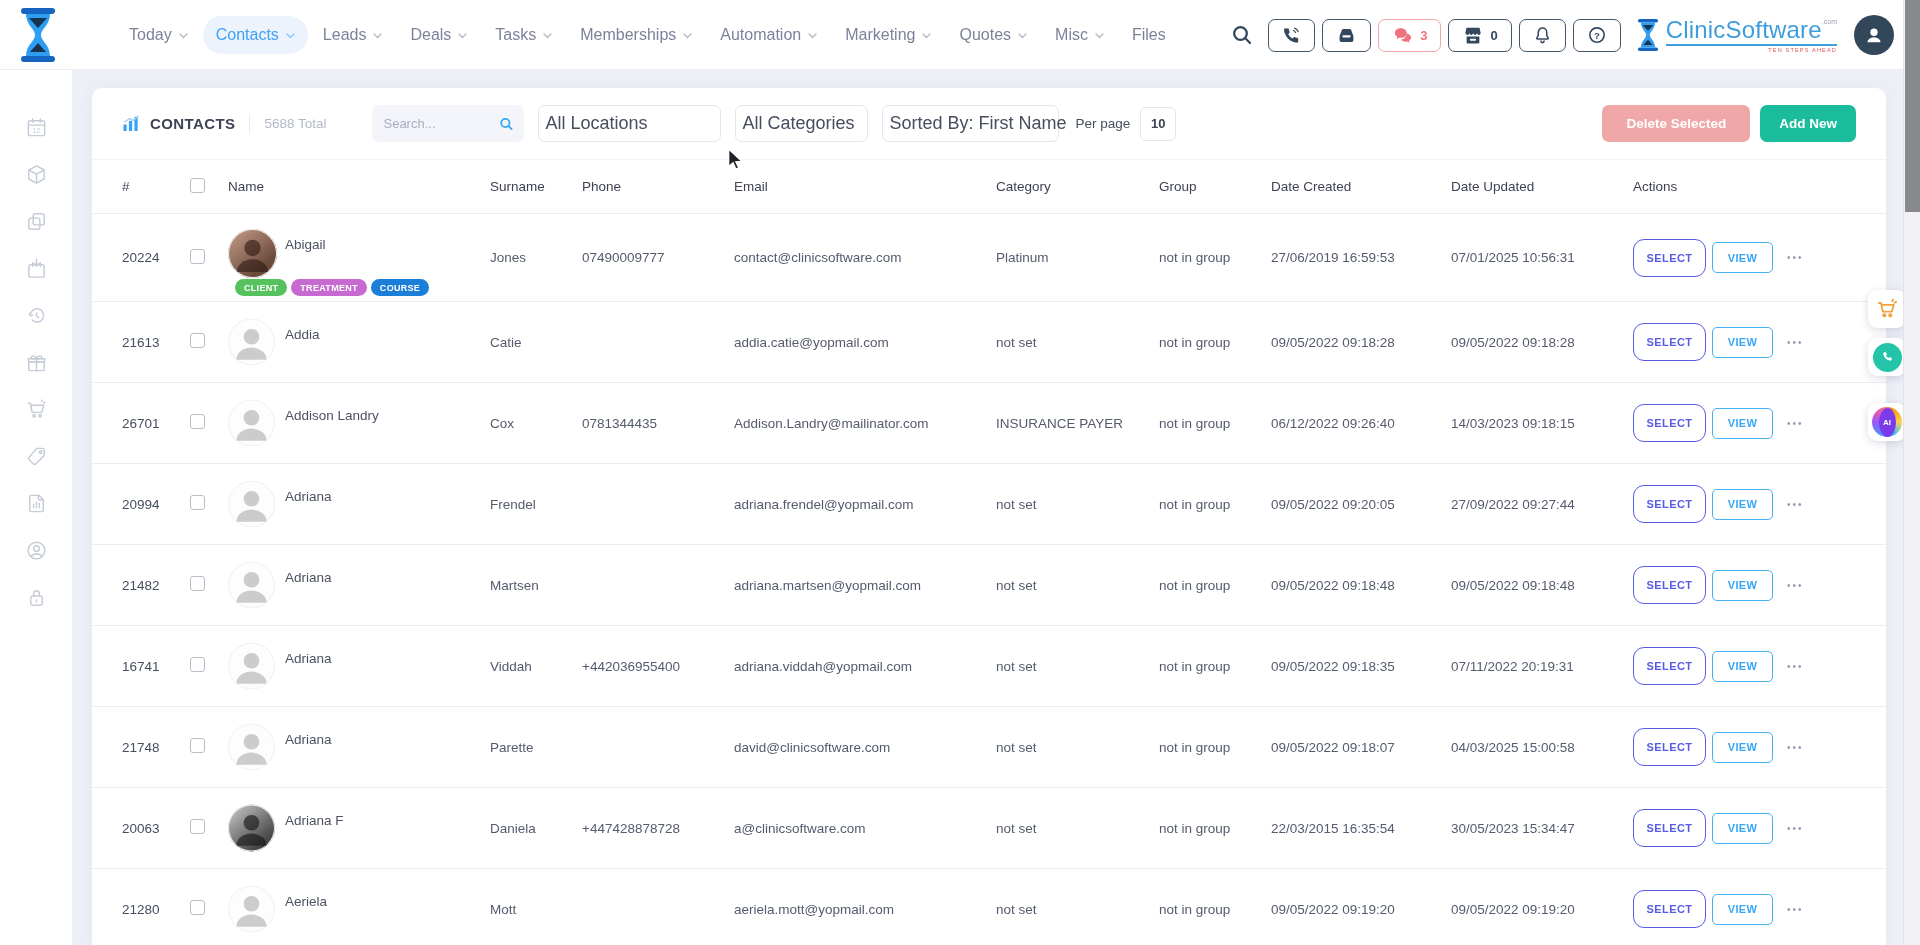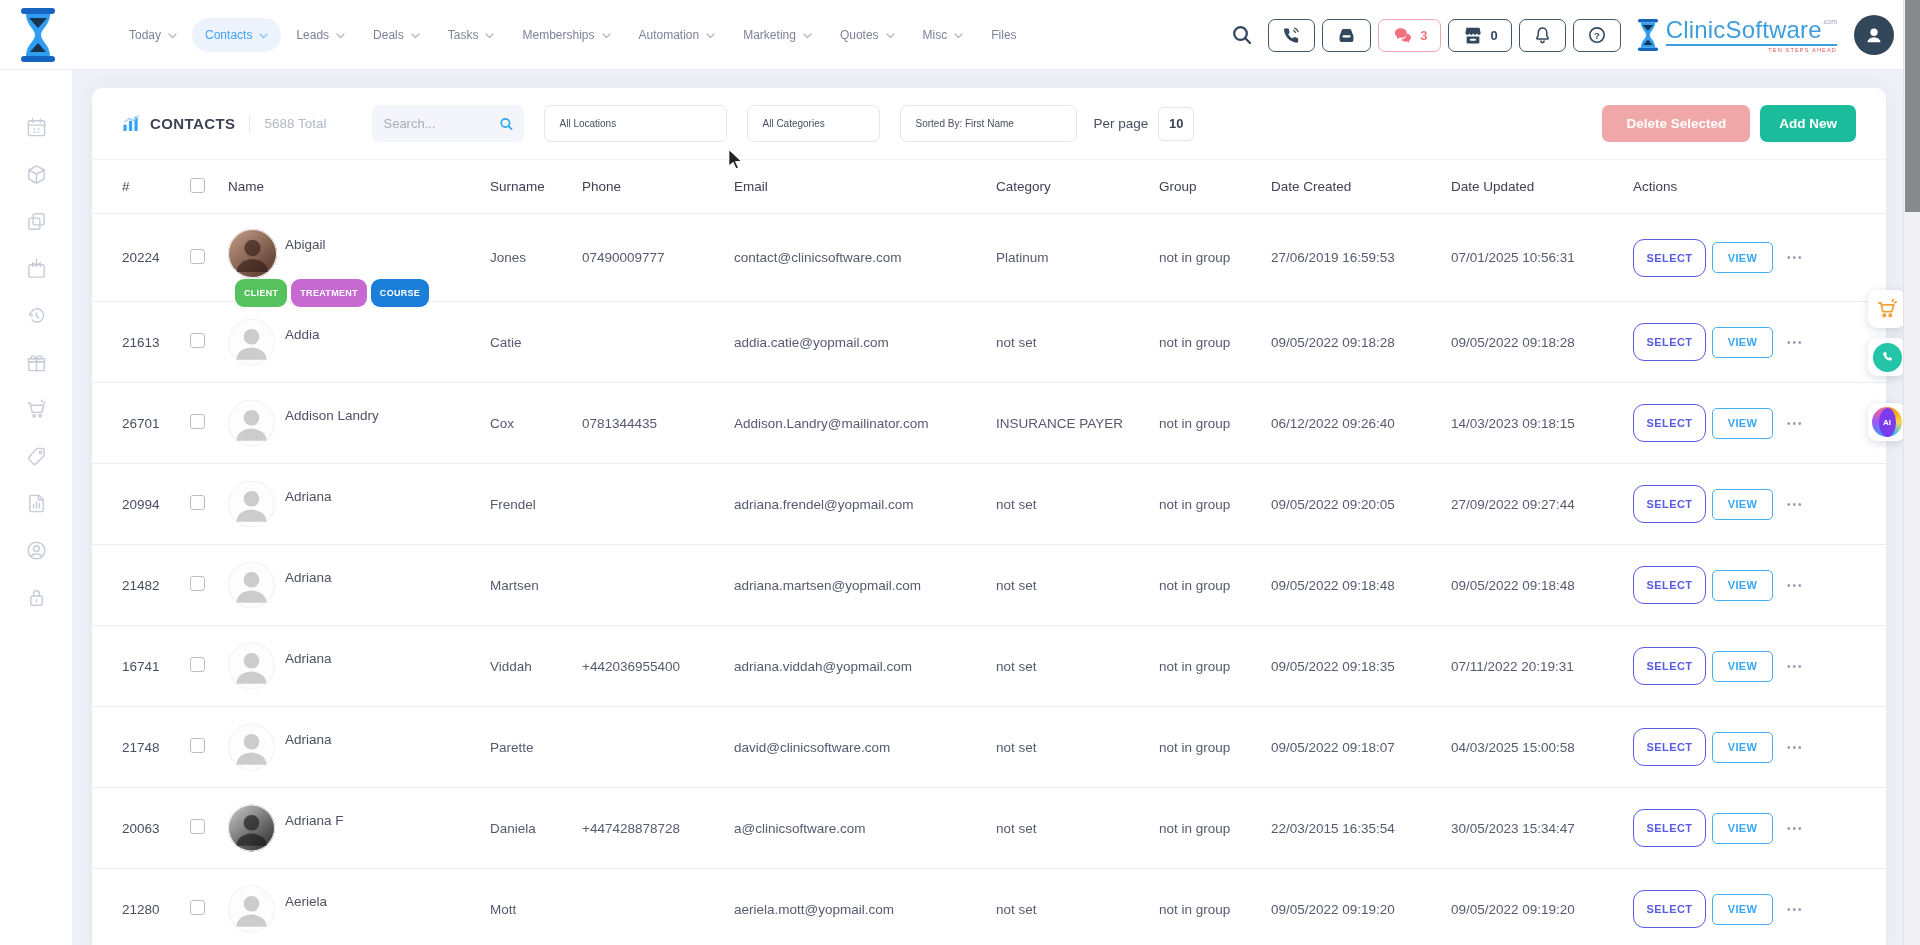--- a/index.html
+++ b/index.html
@@ -3,21 +3,21 @@
 <meta charset="utf-8">
 <style>
   *{box-sizing:border-box;margin:0;padding:0}
   html,body{width:1920px;height:945px;overflow:hidden}
   body{font-family:"Liberation Sans",sans-serif;background:#fff;position:relative;color:#555b6e}
 
   
   .topbar{position:absolute;left:0;top:0;width:1920px;height:70px;background:#fff;border-bottom:1px solid #edeef4;z-index:5}
   .app-logo{position:absolute;left:18px;top:8px;width:40px;height:54px}
   .main-nav{position:absolute;left:116px;top:0;height:70px;display:flex;align-items:center;gap:2px}
-  .nav-item{display:flex;align-items:center;gap:7px;padding:10px 13px;font-size:12px;color:#7e8299;border-radius:20px;cursor:pointer;white-space:nowrap}
+  .nav-item{display:flex;align-items:center;gap:7px;padding:10px 13px;font-size:16px;color:#7e8299;border-radius:20px;cursor:pointer;white-space:nowrap}
   .nav-item .chev{opacity:.55;margin-top:2px}
   .nav-item.active{background:#edf3fd;color:#3ea1f8}
   .header-right{position:absolute;right:26px;top:0;height:70px;display:flex;align-items:center;gap:7px}
   .hicon{margin-right:8px;cursor:pointer;display:flex}
   .hbtn{height:33px;border:1px solid #42566e;border-radius:7px;background:#fff;display:flex;align-items:center;justify-content:center;gap:6px;padding:0 13px;cursor:pointer;color:#33475f}
   .hbtn.chat{border-color:#f3a5ab;color:#f0727e}
   .badge-num{font-size:13px;font-weight:700}
   .brand{display:flex;align-items:center;gap:6px;margin:0 10px 0 8px}
   .brand-hg{width:24px;height:32px}
   .brand-name{font-size:24px;color:#3d9ddd;letter-spacing:.2px;line-height:1}
@@ -36,21 +36,21 @@
 
   
   .toolbar{display:flex;align-items:center;height:72px;padding:0 30px;border-bottom:1px solid #f1f2f6}
   .chart-ic{width:19px;height:19px}
   .tb-title{font-size:15px;font-weight:700;color:#3f4254;letter-spacing:.4px;margin-left:9px}
   .tb-sep{width:1px;height:18px;background:#e6e8ef;margin:0 14px}
   .tb-total{font-size:13.5px;color:#b3b8c6}
   .search{margin-left:46px;width:152px;height:37px;background:#f3f5fa;border-radius:7px;display:flex;align-items:center;padding:0 11px;gap:8px}
   .search input{border:0;background:transparent;outline:none;font-size:13px;color:#6c7283;width:100%;font-family:inherit}
   .search input::placeholder{color:#a9aebd}
-  .select{height:37px;border:1px solid #e4e6ef;border-radius:7px;background:#fff;display:flex;align-items:center;padding:0 14px;font-size:10px;color:#474e5f;margin-left:20px;cursor:pointer;white-space:nowrap}
+  .select{height:37px;border:1px solid #e4e6ef;border-radius:7px;background:#fff;display:flex;align-items:center;padding:0 6px;font-size:18px;color:#474e5f;margin-left:14px;cursor:pointer;white-space:nowrap}
   .pp-label{margin-left:16px;font-size:13.5px;color:#474e5f}
   .pp-input{margin-left:10px;width:36px;height:34px;border:1px solid #e4e6ef;border-radius:6px;text-align:center;font-size:13px;font-weight:700;color:#3f4254;font-family:inherit;outline:none}
   .spacer{flex:1}
   .btn-delete{height:37px;padding:0 24px;background:#efa7a7;color:#fff;border:0;border-radius:7px;font-size:13.5px;font-weight:700;cursor:pointer;font-family:inherit}
   .btn-add{height:37px;padding:0 19px;background:#1abc9c;color:#fff;border:0;border-radius:7px;font-size:13.5px;font-weight:700;cursor:pointer;margin-left:10px;font-family:inherit}
 
   
   .thead,.trow{display:grid;grid-template-columns:68px 38px 262px 92px 152px 262px 163px 112px 180px 182px 1fr;align-items:center;padding:0 30px}
   .thead{height:53px;color:#3f4254;font-size:13.5px;font-weight:500}
   .trow{height:81px;font-size:13.5px;color:#555b6e;border-top:1px solid #ebedf2}
@@ -62,21 +62,21 @@
   .avatar svg{width:100%;height:100%}
   .avatar .sil{fill:#cccccc}
   .avatar.warm{background:linear-gradient(140deg,#c9a18c,#6b4a3c 75%)}
   .avatar.warm .sil{fill:rgba(43,24,18,.6)}
   .avatar.mono{background:linear-gradient(140deg,#cfcfcf,#474747 78%)}
   .avatar.mono .sil{fill:rgba(25,25,25,.65)}
   .tall .avatar{top:15px;transform:none;width:49px;height:49px}
   .nm{position:absolute;left:57px;top:calc(50% - 15px);font-weight:500;color:#4c5262;white-space:nowrap}
   .tall .nm{top:23px}
   .badges{position:absolute;left:7px;top:65px;display:flex;gap:4px}
-  .badge{height:28px;display:flex;align-items:center;padding:0 9px;border-radius:9px;color:#fff;font-size:9px;font-weight:700;letter-spacing:.3px;white-space:nowrap}
+  .badge{height:17px;display:flex;align-items:center;padding:0 9px;border-radius:9px;color:#fff;font-size:9px;font-weight:700;letter-spacing:.3px;white-space:nowrap}
   .cell-actions{display:flex;align-items:center}
   .btn-select{min-width:73px;height:38px;border:1px solid #585ce5;color:#585ce5;border-radius:11px;background:#fff;font-size:11px;font-weight:700;letter-spacing:.4px;cursor:pointer;font-family:inherit}
   .btn-view{min-width:61px;height:31px;border:1px solid #41b0f7;color:#38a7f6;border-radius:5px;background:#fff;font-size:11px;font-weight:700;letter-spacing:.4px;cursor:pointer;margin-left:6px;font-family:inherit}
   .more{margin-left:14px;color:#8f9bb3;font-size:10px;letter-spacing:2px;cursor:pointer}
 
   
   .float-btn{position:absolute;width:38px;height:38px;background:#fff;border-radius:9px;box-shadow:0 2px 8px rgba(50,60,90,.18);display:flex;align-items:center;justify-content:center;z-index:6;cursor:pointer}
   #fb-cart{right:14px;top:290px}
   #fb-wa{right:14px;top:338px}
   #fb-ai{right:14px;top:403px}

